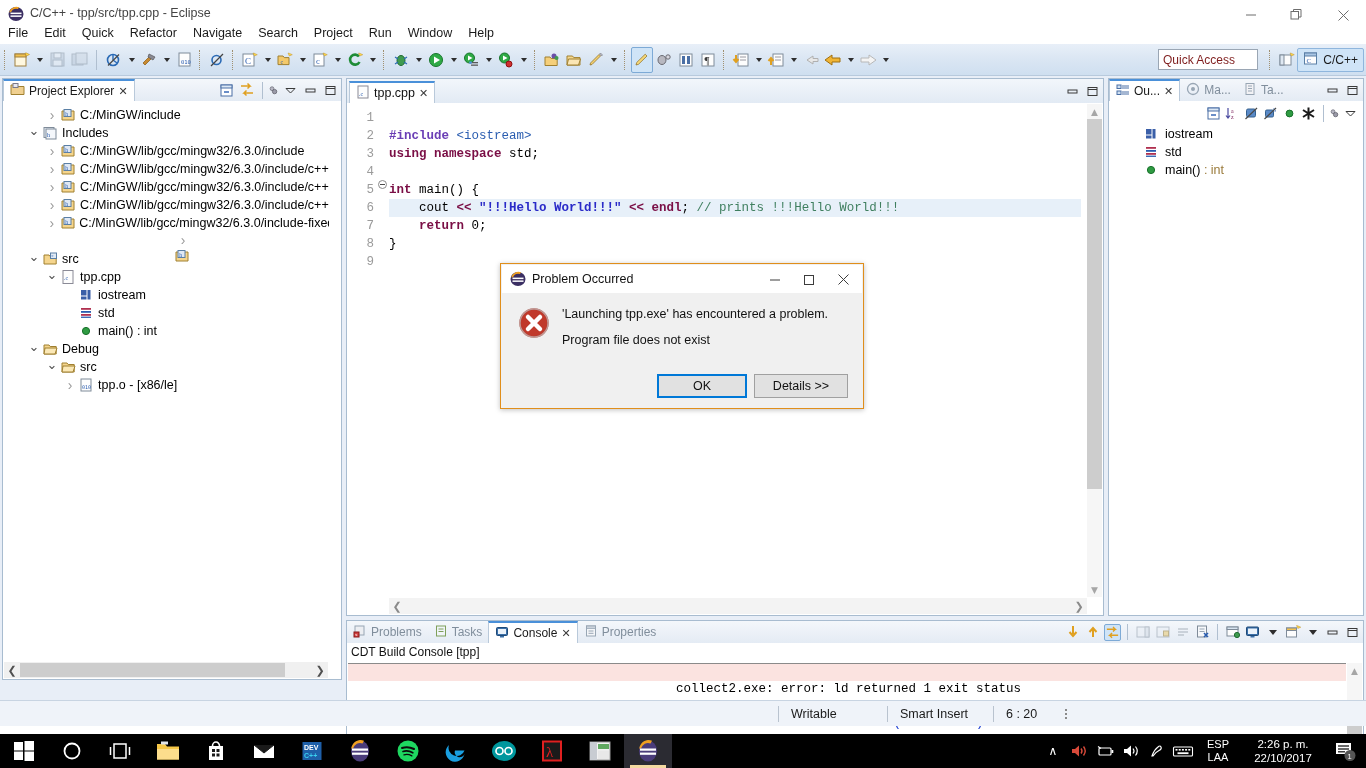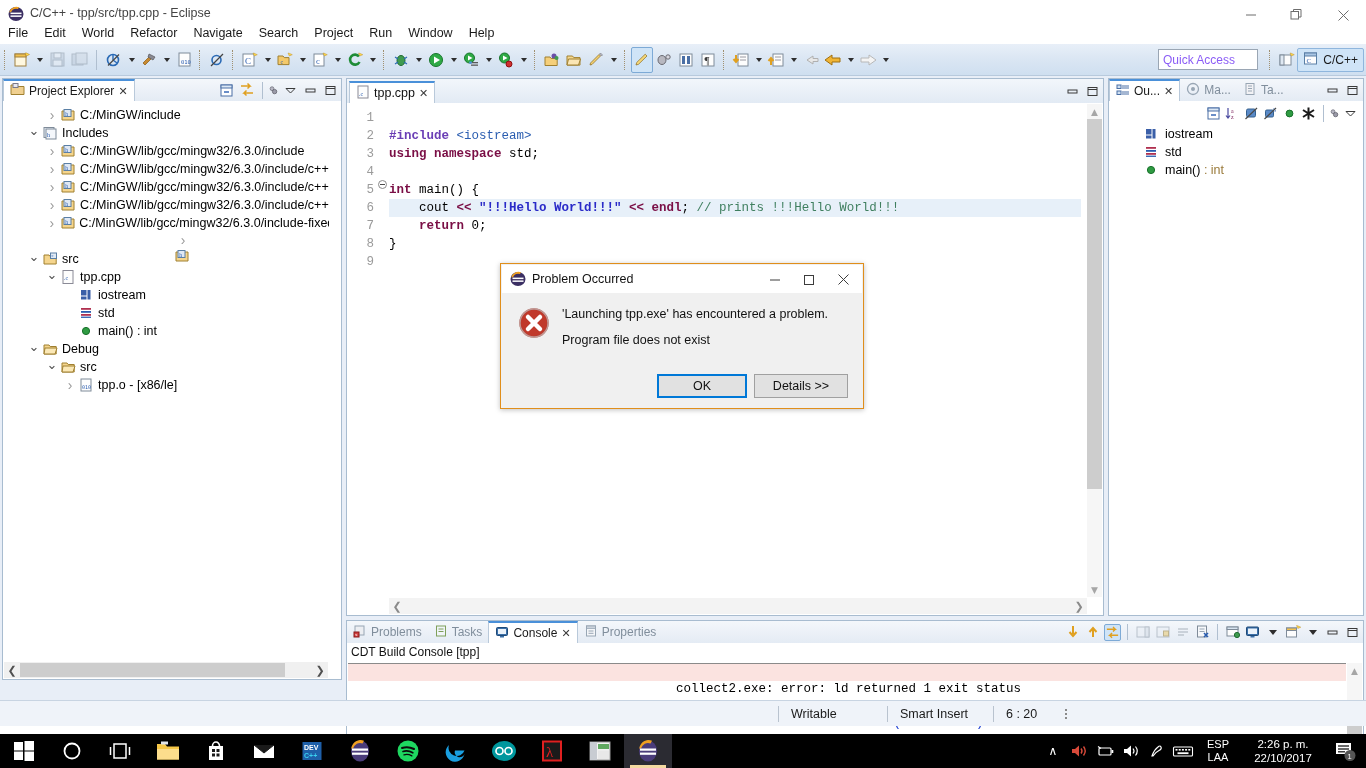--- a/index.html
+++ b/index.html
@@ -72,21 +72,21 @@
     width: 3px; height: 20px; margin: 0 4px;
     border-left: 1px dotted #a09070;
   }
   .tb-sep2 {
     width: 1px; height: 20px; margin: 0 6px; background: #b0bfd0;
   }
   .quick-access {
     position: absolute; right: 108px; top: 5px;
     width: 100px; height: 21px;
     background: #ffffff; border: 1px solid #9aa6b4;
-    font-size: 12px; color: #8b5cf6; padding: 2px 4px; line-height: 17px;
+    font-size: 12px; color: #7f1d1d; padding: 2px 4px; line-height: 17px;
   }
   .persp-sep {
     position: absolute; right: 96px; top: 6px; width: 1px; height: 20px;
     border-left: 1px dotted #a09070;
   }
   .persp-new {
     position: absolute; right: 68px; top: 6px; width: 22px; height: 20px;
     display: flex; align-items: center; justify-content: center;
   }
   .persp-div {
@@ -362,21 +362,21 @@
       <svg width="13" height="13" viewBox="0 0 13 13">
         <line x1="1.5" y1="1.5" x2="11.5" y2="11.5" stroke="#6d6d6d" stroke-width="1"></line>
         <line x1="11.5" y1="1.5" x2="1.5" y2="11.5" stroke="#6d6d6d" stroke-width="1"></line>
       </svg>
     </div>
   </div>
 
   <div class="menubar">
     <div class="menu-item">File</div>
     <div class="menu-item">Edit</div>
-    <div class="menu-item">World</div>
+    <div class="menu-item">Quick</div>
     <div class="menu-item">Refactor</div>
     <div class="menu-item">Navigate</div>
     <div class="menu-item">Search</div>
     <div class="menu-item">Project</div>
     <div class="menu-item">Run</div>
     <div class="menu-item">Window</div>
     <div class="menu-item">Help</div>
   </div>
 
   <div class="toolbar">

